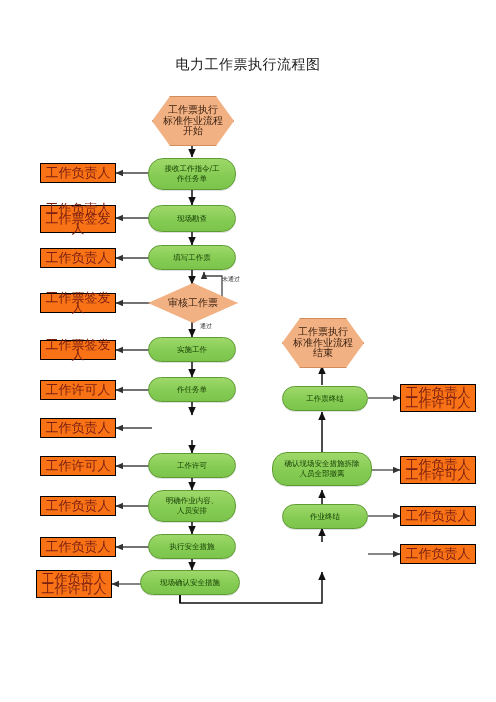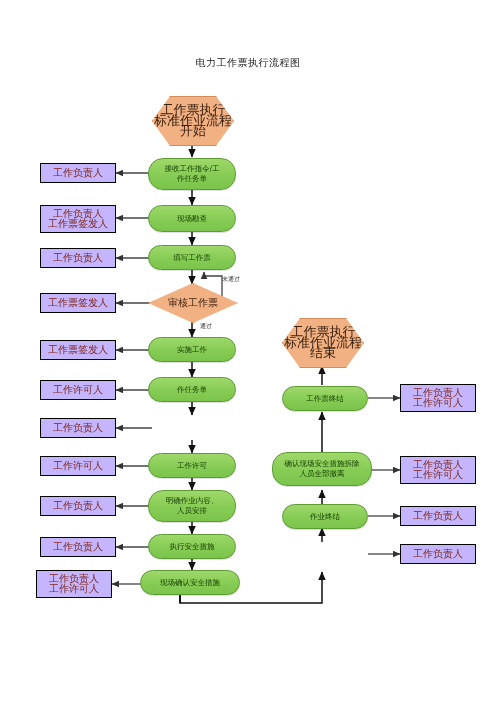--- a/index.html
+++ b/index.html
@@ -9,21 +9,21 @@
     font-family:"DejaVu Sans","Liberation Sans",sans-serif;
     overflow:hidden;
     position:relative;
   }
   #canvas{position:absolute;left:0;top:0;width:496px;height:702px;}
 
   .title{
     position:absolute;
     left:0;top:56px;width:496px;
     text-align:center;
-    font-size:10px;
+    font-size:14px;
     color:#1a1a1a;
     letter-spacing:0.5px;
     font-family:"DejaVu Serif","Liberation Serif",serif;
   }
 
   
   .node{position:absolute;display:flex;align-items:center;justify-content:center;text-align:center;box-sizing:border-box;}
 
   
   .proc{
@@ -32,38 +32,38 @@
     border-radius:15px;
     color:#123a00;
     font-size:7.5px;
     line-height:10px;
     font-family:"DejaVu Serif","Liberation Serif",serif;
     box-shadow:0 1px 0 rgba(0,0,0,0.12);
   }
 
   
   .actor{
-    background:#c4b5fd;
+    background:#f97316;
     border:1.4px solid #000000;
     color:#7a1f12;
-    font-size:10px;
+    font-size:13px;
     line-height:10px;
     font-family:"DejaVu Serif","Liberation Serif",serif;
   }
 
   
   .hexwrap{position:absolute;}
   .hex{
     width:100%;height:100%;
     background:#f2b183;
     border:1px solid #d28c5a;
     -webkit-clip-path:polygon(22% 0%,78% 0%,100% 50%,78% 100%,22% 100%,0% 50%);
     clip-path:polygon(22% 0%,78% 0%,100% 50%,78% 100%,22% 100%,0% 50%);
     display:flex;align-items:center;justify-content:center;text-align:center;
-    color:#3a2110;font-size:13px;line-height:10.5px;
+    color:#3a2110;font-size:10px;line-height:10.5px;
     font-family:"DejaVu Serif","Liberation Serif",serif;
   }
 
   
   .dia{
     background:#f2b183;
     border:1px solid #d28c5a;
     -webkit-clip-path:polygon(50% 0%,100% 50%,50% 100%,0% 50%);
     clip-path:polygon(50% 0%,100% 50%,50% 100%,0% 50%);
     display:flex;align-items:center;justify-content:center;text-align:center;

